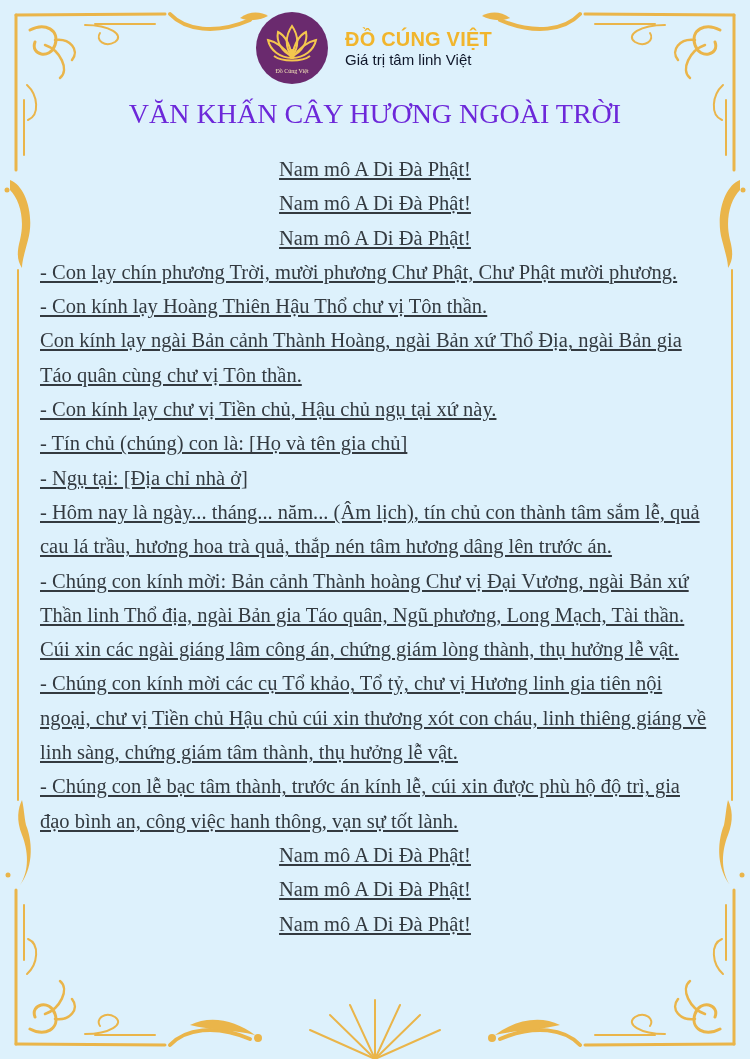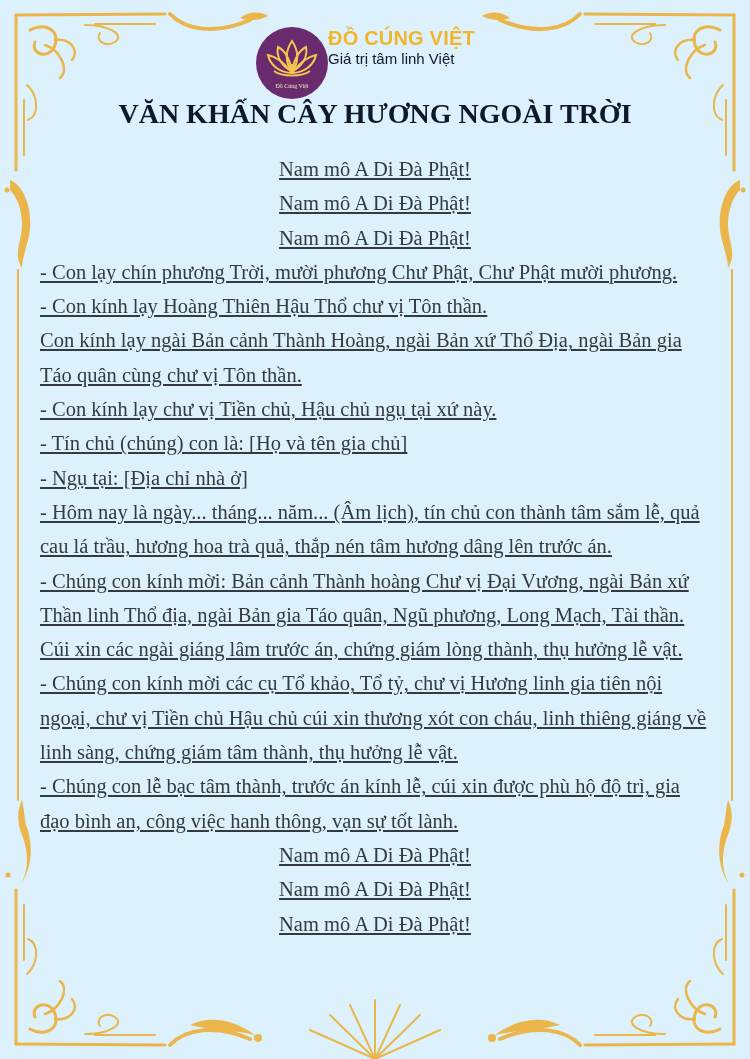--- a/index.html
+++ b/index.html
@@ -5,43 +5,43 @@
   html, body { margin: 0; padding: 0; }
   body {
     width: 750px; height: 1059px; overflow: hidden;
     background: #ddf1fc;
     position: relative;
     font-family: "Liberation Serif", "DejaVu Serif", serif;
     color: #333a40;
   }
   .frame { position: absolute; inset: 0; pointer-events: none; }
   .logo {
-    position: absolute; left: 256px; top: 27px; height: 72px;
-    display: flex; align-items: flex-start; gap: 0;
+    position: absolute; left: 256px; top: 12px; height: 72px;
+    display: flex; align-items: center; gap: 17px;
   }
   .logo-circle {
     width: 72px; height: 72px; border-radius: 50%;
     background: #6a2a6e; position: relative; overflow: hidden;
   }
   .logo-circle .sub {
     position: absolute; bottom: 10px; left: 0; right: 0; text-align: center;
     font-size: 6px; color: #f6e7b8; font-family: "Liberation Serif", serif;
   }
   .brand { display: flex; flex-direction: column; line-height: 1.15; }
   .brand-name {
     font-family: "Liberation Sans", "DejaVu Sans", sans-serif;
     font-weight: bold; font-size: 20px; color: #f1b52c; letter-spacing: 0.2px;
   }
   .brand-tag {
     font-family: "Liberation Sans", "DejaVu Sans", sans-serif;
     font-size: 15px; color: #0f172a; font-weight: 500;
   }
   .title {
     position: absolute; left: 0; right: 0; top: 98px; text-align: center;
-    color: #0f172a; font-weight: bold; font-size: 28px; margin: 0;
+    color: #6d28d9; font-weight: normal; font-size: 28px; margin: 0;
     font-family: "Liberation Serif", serif;
   }
   .content {
     position: absolute; left: 40px; right: 40px; top: 152px;
     font-size: 20.5px; line-height: 34.3px;
   }
   .content p { margin: 0; text-decoration: underline; }
   .center { text-align: center; }
 </style>
 </head>
@@ -153,19 +153,19 @@
   <p class="center">Nam mô A Di Đà Phật!</p>
   <p class="center">Nam mô A Di Đà Phật!</p>
   <p class="center">Nam mô A Di Đà Phật!</p>
   <p>- Con lạy chín phương Trời, mười phương Chư Phật, Chư Phật mười phương.</p>
   <p>- Con kính lạy Hoàng Thiên Hậu Thổ chư vị Tôn thần.</p>
   <p>Con kính lạy ngài Bản cảnh Thành Hoàng, ngài Bản xứ Thổ Địa, ngài Bản gia Táo quân cùng chư vị Tôn thần.</p>
   <p>- Con kính lạy chư vị Tiền chủ, Hậu chủ ngụ tại xứ này.</p>
   <p>- Tín chủ (chúng) con là: [Họ và tên gia chủ]</p>
   <p>- Ngụ tại: [Địa chỉ nhà ở]</p>
   <p>- Hôm nay là ngày... tháng... năm... (Âm lịch), tín chủ con thành tâm sắm lễ, quả cau lá trầu, hương hoa trà quả, thắp nén tâm hương dâng lên trước án.</p>
-  <p>- Chúng con kính mời: Bản cảnh Thành hoàng Chư vị Đại Vương, ngài Bản xứ Thần linh Thổ địa, ngài Bản gia Táo quân, Ngũ phương, Long Mạch, Tài thần. Cúi xin các ngài giáng lâm trước án, chứng giám lòng thành, thụ hưởng lễ vật.</p>
+  <p>- Chúng con kính mời: Bản cảnh Thành hoàng Chư vị Đại Vương, ngài Bản xứ Thần linh Thổ địa, ngài Bản gia Táo quân, Ngũ phương, Long Mạch, Tài thần. Cúi xin các ngài giáng lâm công án, chứng giám lòng thành, thụ hưởng lễ vật.</p>
   <p>- Chúng con kính mời các cụ Tổ khảo, Tổ tỷ, chư vị Hương linh gia tiên nội ngoại, chư vị Tiền chủ Hậu chủ cúi xin thương xót con cháu, linh thiêng giáng về linh sàng, chứng giám tâm thành, thụ hưởng lễ vật.</p>
   <p>- Chúng con lễ bạc tâm thành, trước án kính lễ, cúi xin được phù hộ độ trì, gia đạo bình an, công việc hanh thông, vạn sự tốt lành.</p>
   <p class="center">Nam mô A Di Đà Phật!</p>
   <p class="center">Nam mô A Di Đà Phật!</p>
   <p class="center">Nam mô A Di Đà Phật!</p>
 </div>
 
 </body></html>

